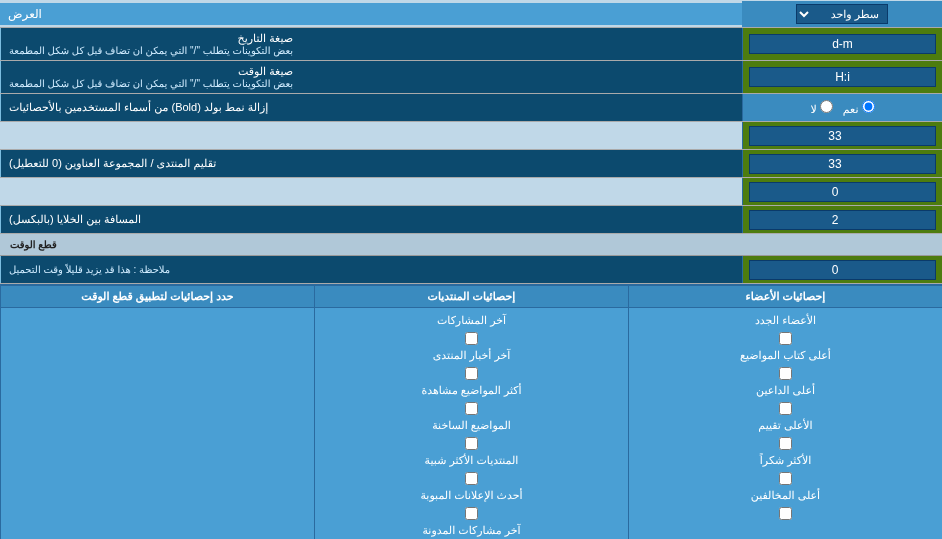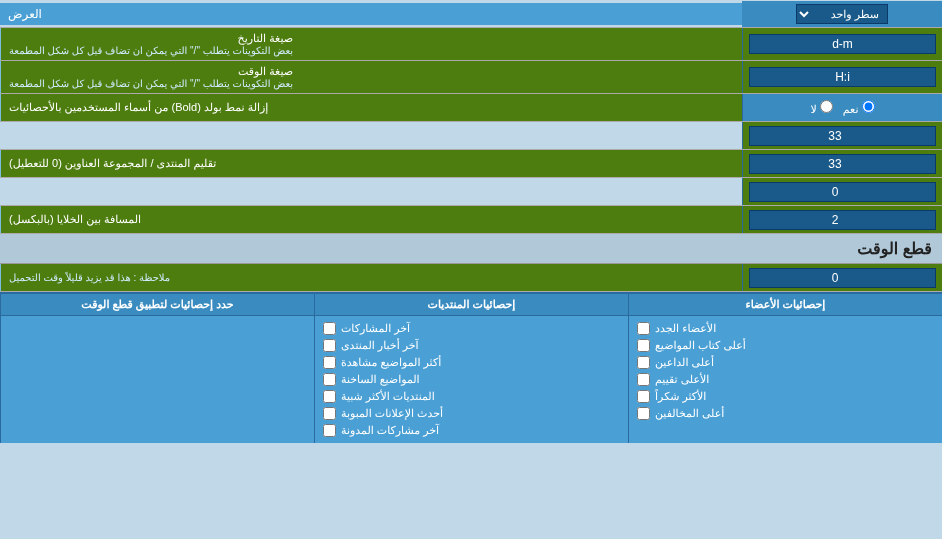--- a/index.html
+++ b/index.html
@@ -12,21 +12,21 @@
 
     .row {
       display: flex;
       align-items: stretch;
       border-bottom: 1px solid #aaa;
       min-height: 28px;
     }
 
     .label-cell {
       flex: 1;
-      background: #4d7c0f;
+      background: #0c4a6e;
       color: #fff;
       padding: 4px 8px;
       display: flex;
       align-items: center;
       justify-content: flex-end;
       text-align: right;
       font-size: 11px;
       border-left: 1px solid #7bbde0;
     }
 
@@ -55,24 +55,24 @@
       padding: 2px 6px;
       font-size: 12px;
       text-align: center;
       direction: ltr;
     }
 
     .section-header {
       background: #b0c8d8;
       color: #222;
       font-weight: bold;
-      font-size: 16px;
+      font-size: 10px;
       padding: 5px 10px;
       border-bottom: 1px solid #999;
-      text-align: right;
+      text-align: left;
     }
 
     .radio-cell {
       display: flex;
       align-items: center;
       justify-content: center;
       gap: 10px;
       padding: 4px 10px;
       font-size: 11px;
       color: #fff;
@@ -117,20 +117,21 @@
     }
 
     .check-item {
       display: flex;
       align-items: center;
       gap: 5px;
       padding: 2px 0;
       color: #fff;
       font-size: 11px;
       justify-content: flex-end;
+      flex-direction: column;
     }
 
     .check-item input[type="checkbox"] {
       margin: 0;
     }
 
     .top-row-special {
       display: flex;
       align-items: center;
       border-bottom: 1px solid #aaa;

